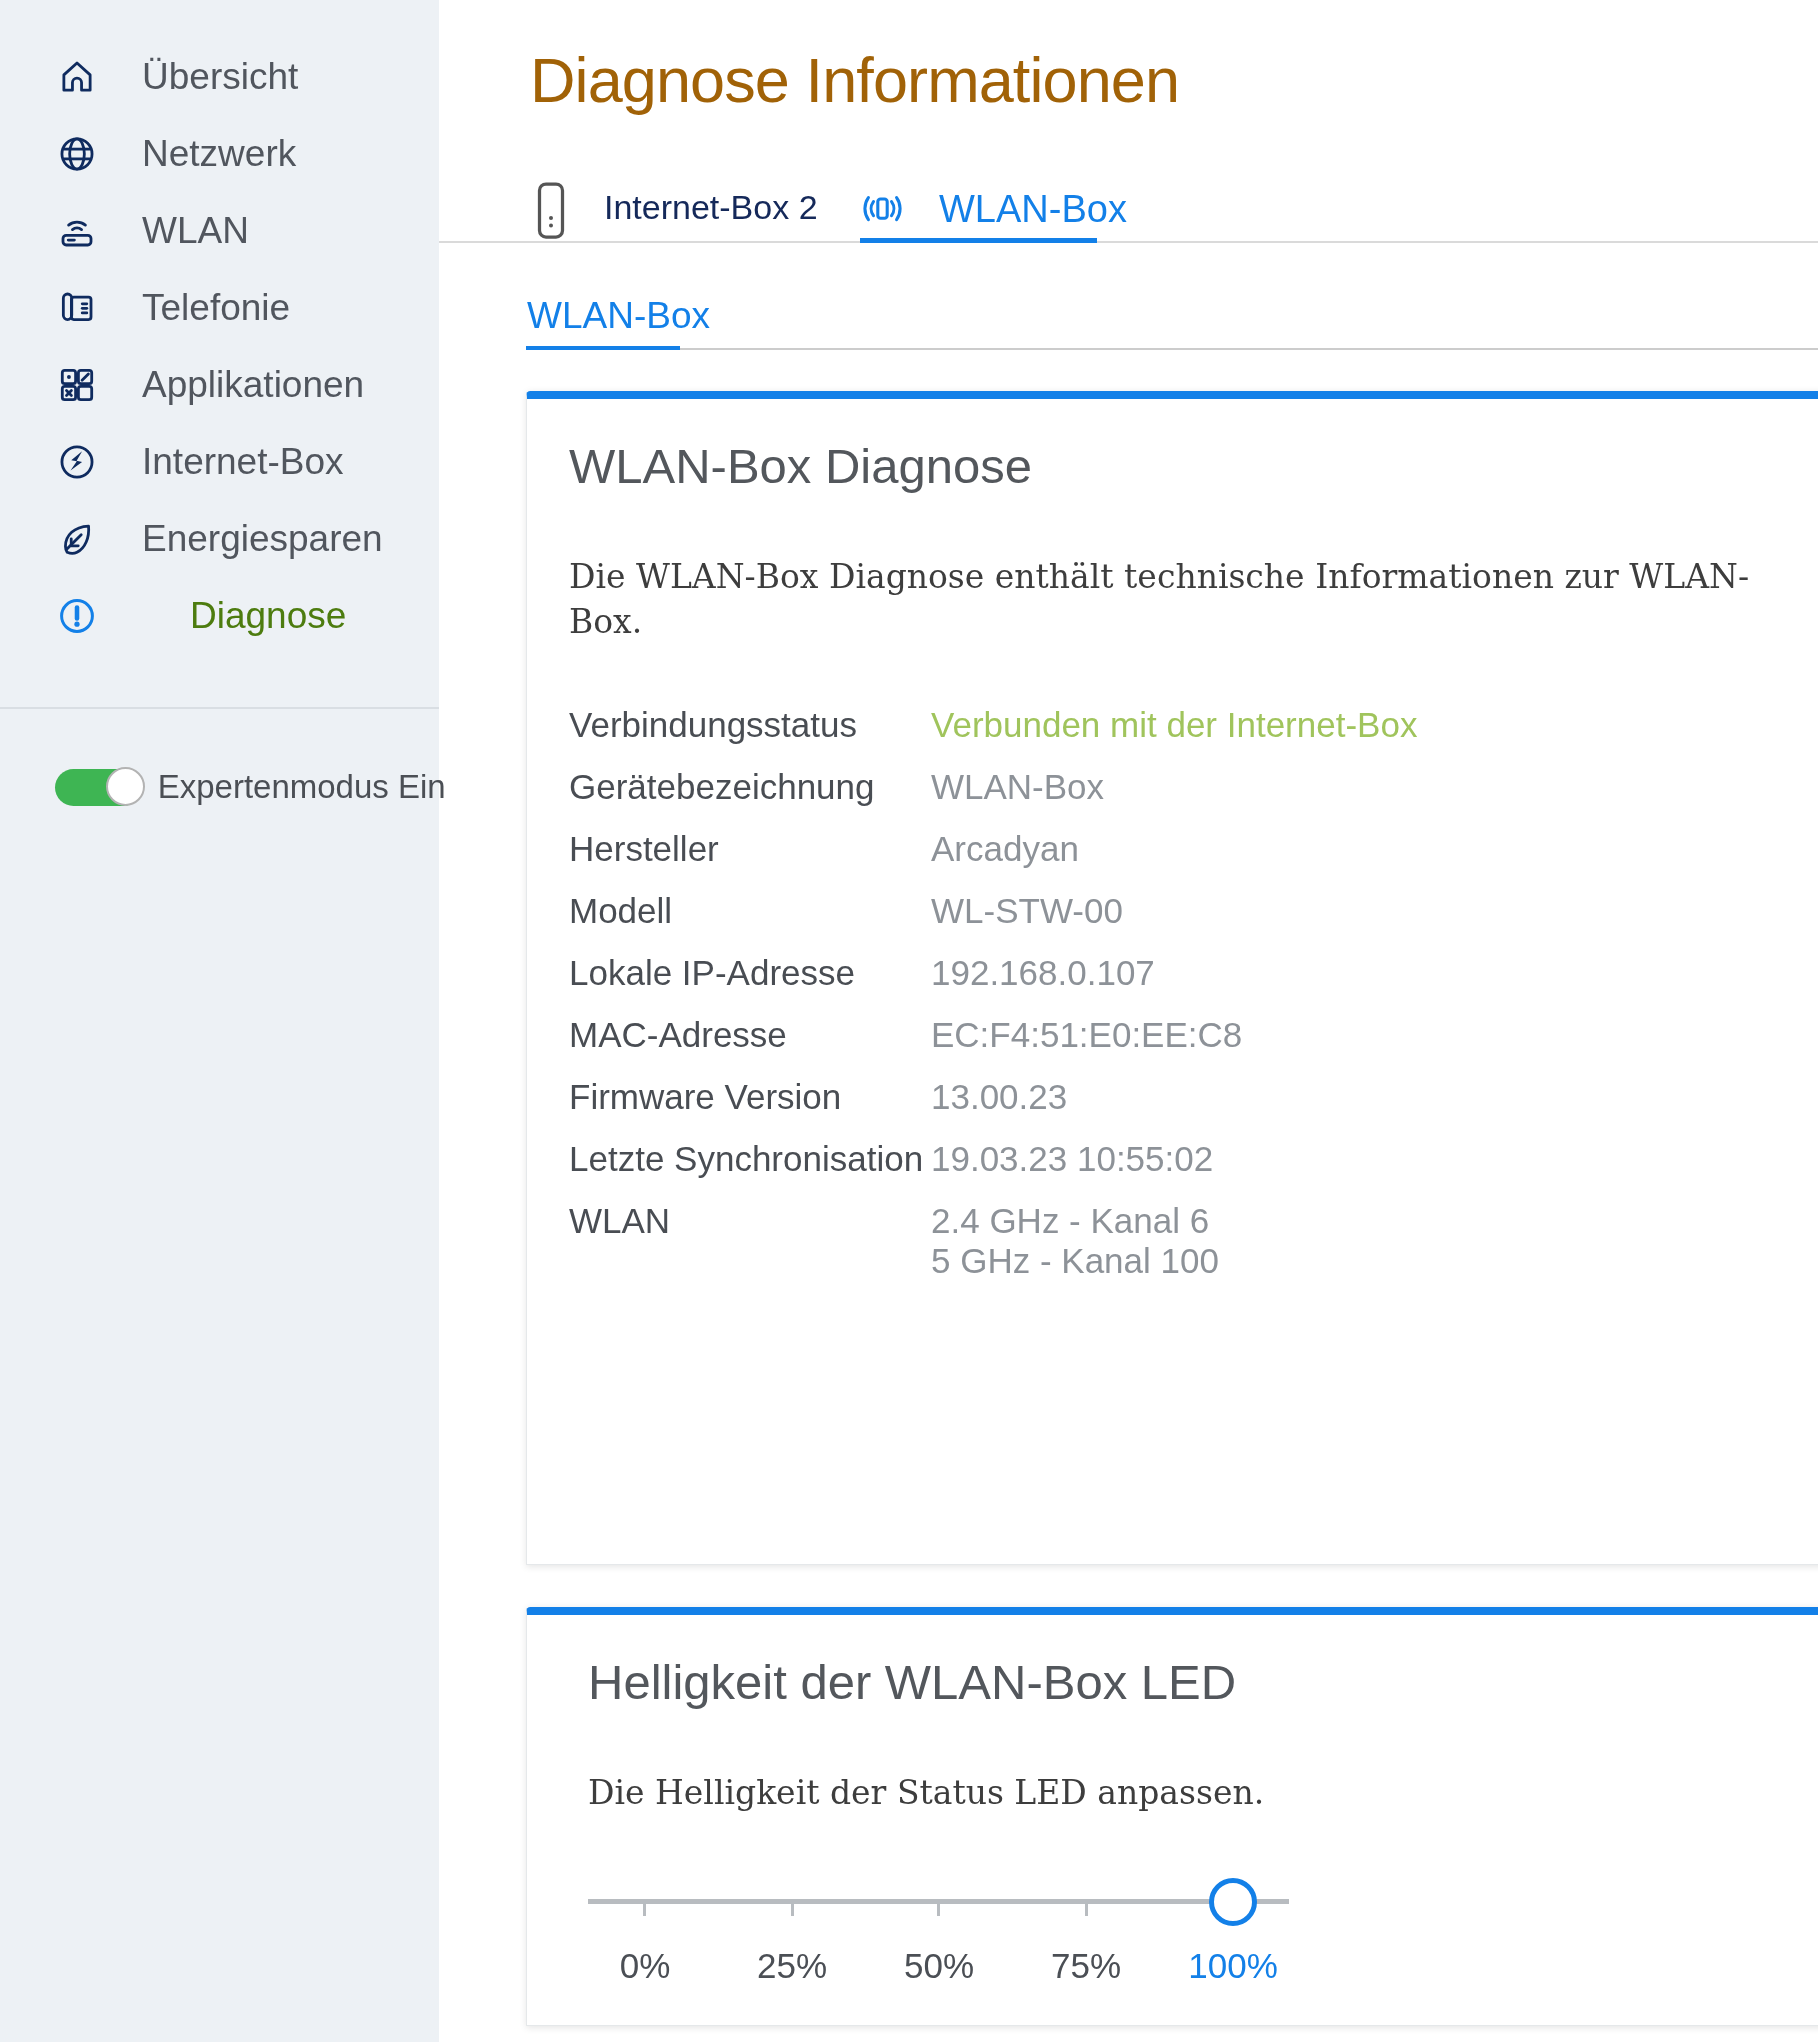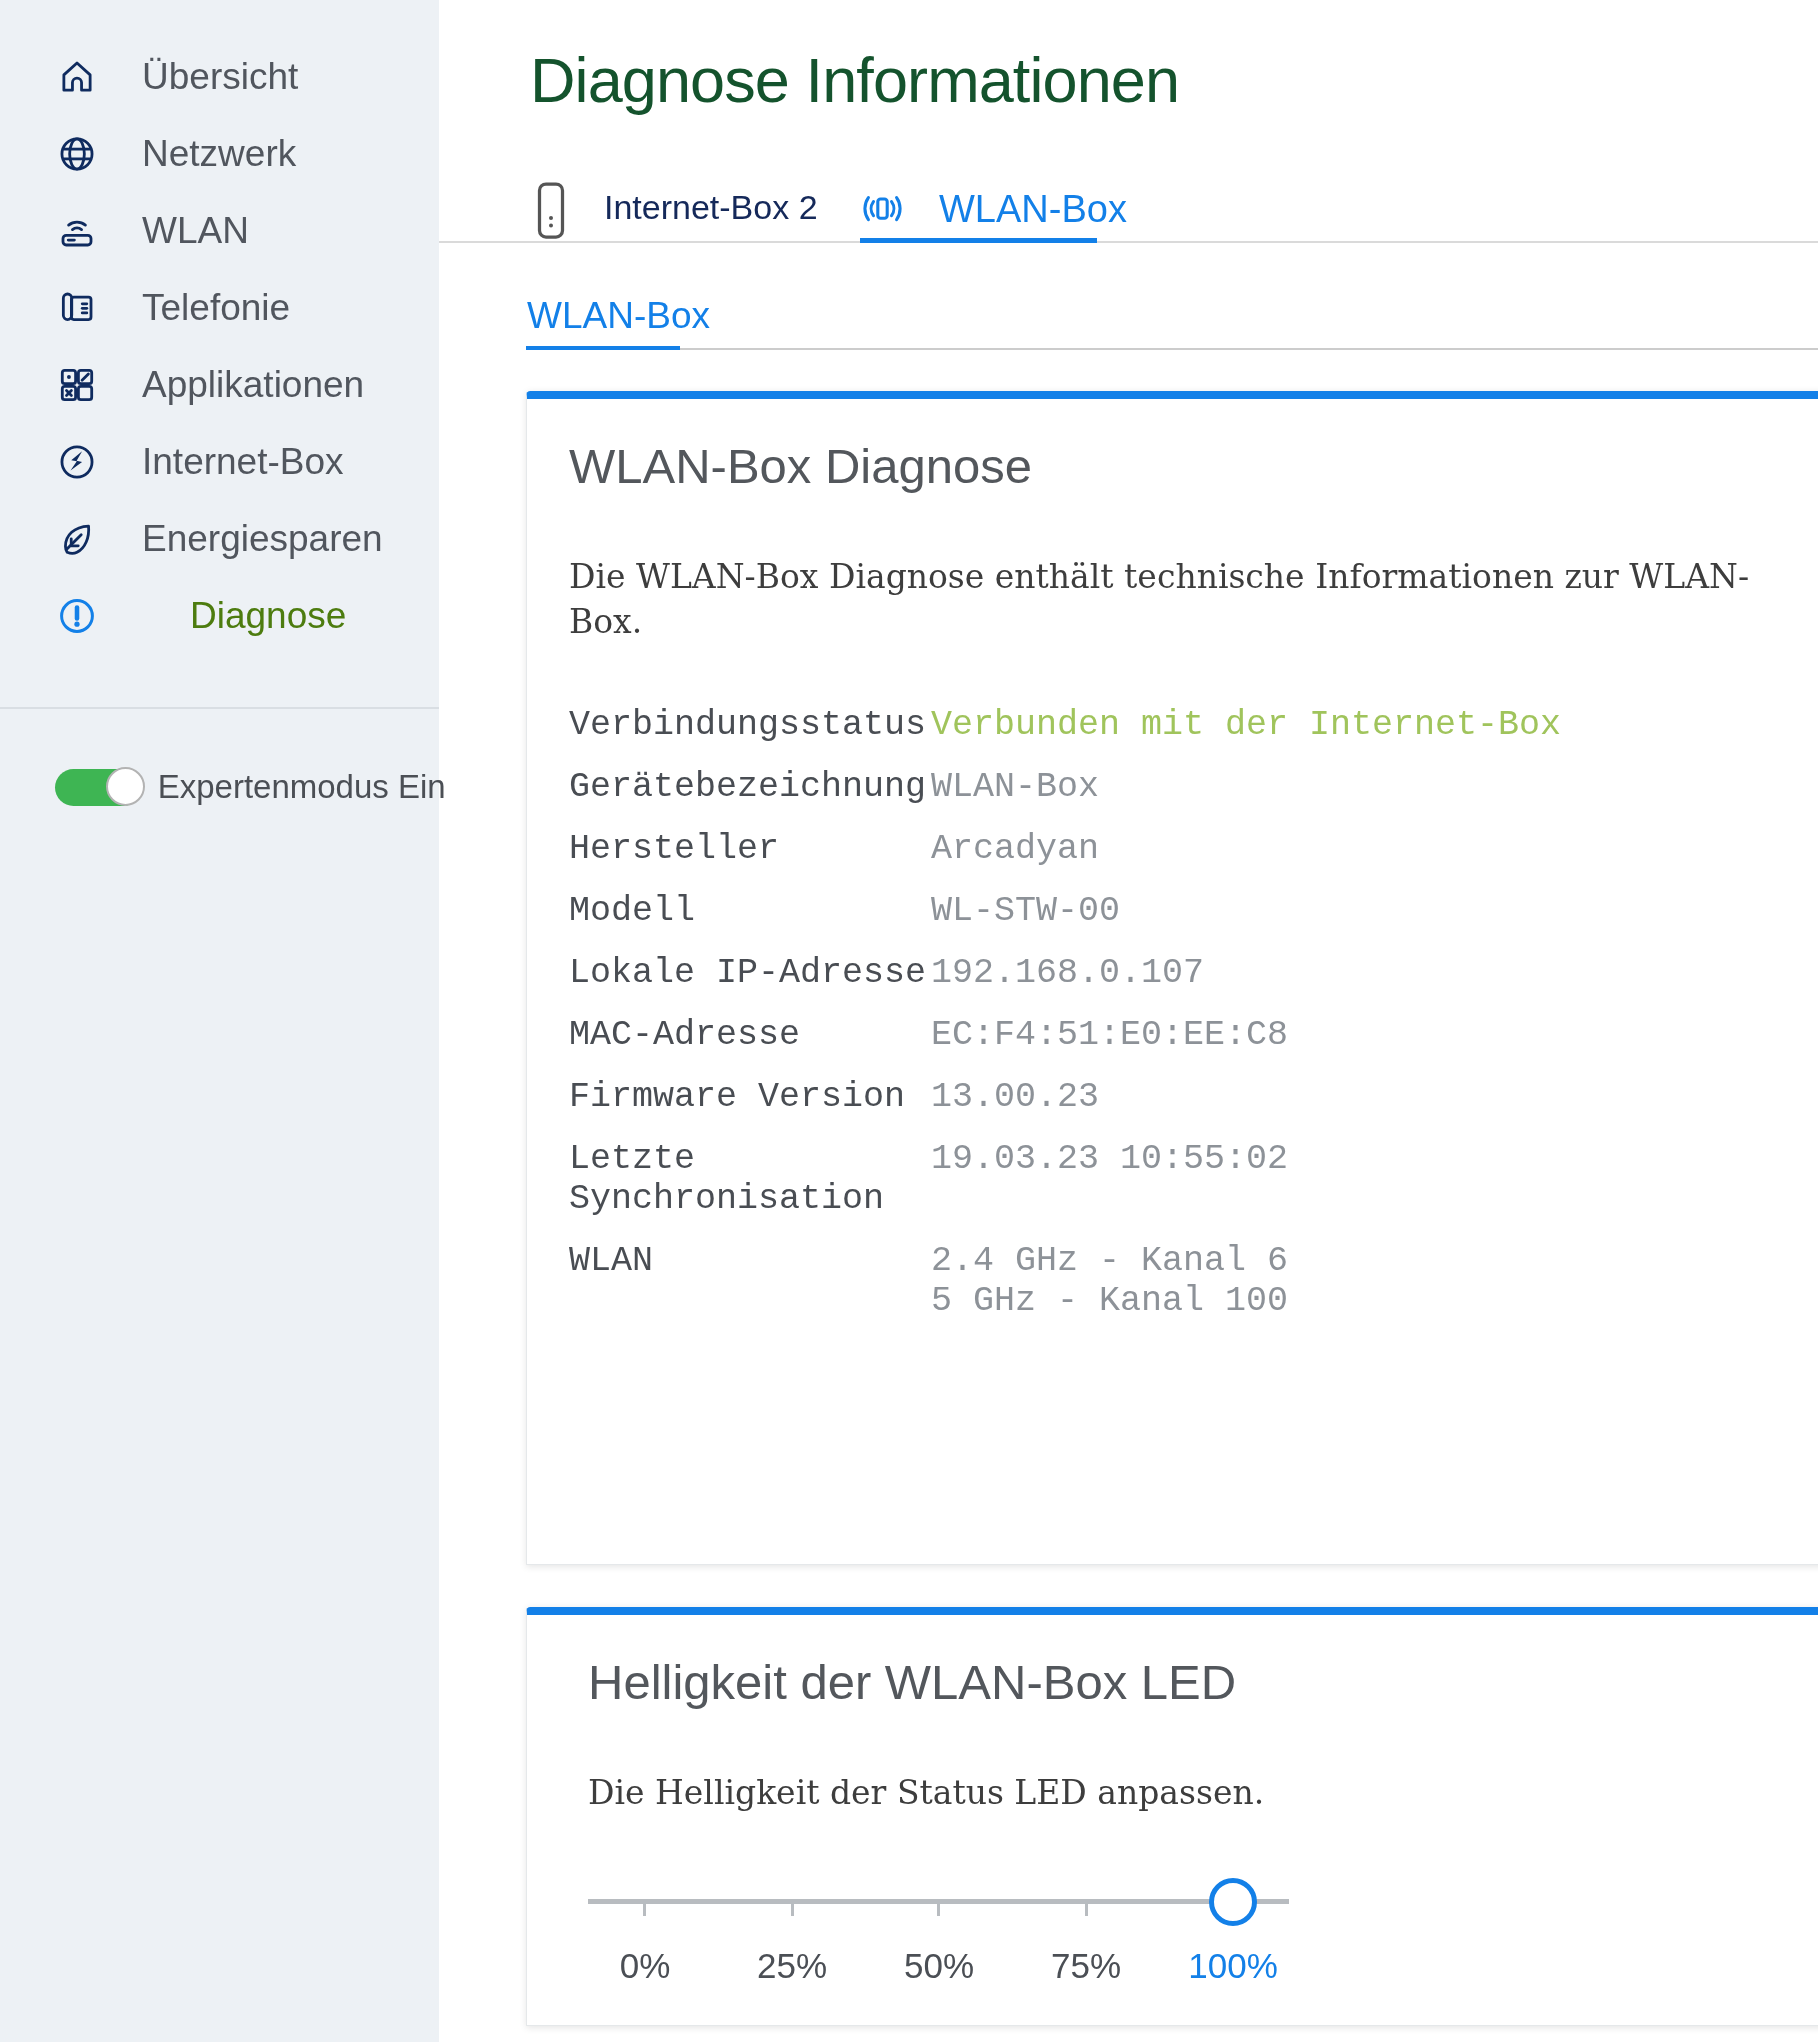--- a/index.html
+++ b/index.html
@@ -18,21 +18,21 @@
   .nav-item.active .nav-icon{color:#1380e8;}
   .nav-item.active .nav-label{color:#4d7c0f;margin-left:48px;}
   .sidebar-divider{position:absolute;top:707px;left:0;width:439px;height:1.7px;background:#d9dee3;}
   .toggle-row{position:absolute;top:768px;left:55px;display:flex;align-items:center;}
   .toggle{width:87px;height:37px;border-radius:19px;background:#3eb553;position:relative;flex-shrink:0;}
   .toggle-knob{position:absolute;right:-2.6px;top:-1.7px;width:35px;height:35px;border-radius:50%;
     background:#fff;border:2.6px solid #b3b3b3;box-sizing:content-box;}
   .toggle-label{margin-left:15.7px;font-size:33px;color:#4b4f55;white-space:nowrap;}
   
   .page-title{position:absolute;left:530px;top:44px;font-size:63px;font-weight:300;
-    color:#14532d;letter-spacing:-0.9px;}
+    color:#a16207;letter-spacing:-0.9px;}
   .tab-sep{position:absolute;left:439px;top:241px;width:1379px;height:1.7px;background:#dadada;}
   .tab-underline{position:absolute;left:860px;top:238px;width:237px;height:5.2px;background:#1380e8;}
   .tab{position:absolute;cursor:pointer;}
   .tab-icon-1{left:536px;top:180px;width:30px;height:61px;}
   .tab-label-1{left:604px;top:188px;font-size:34px;font-weight:500;color:#15295a;}
   .tab-icon-2{left:859px;top:184px;width:47px;height:51px;}
   .tab-label-2{left:939px;top:188px;font-size:38px;font-weight:500;color:#1380e8;}
   .subtab-label{position:absolute;left:527px;top:295px;font-size:37px;font-weight:500;color:#1380e8;cursor:pointer;}
   .subtab-underline{position:absolute;left:526px;top:346px;width:154px;height:4.4px;background:#1380e8;}
   .subtab-sep{position:absolute;left:680px;top:348px;width:1139px;height:1.7px;background:#cccccc;}
@@ -40,21 +40,21 @@
   .card{position:absolute;left:526px;width:1301px;background:#fff;box-sizing:border-box;
     border:0.9px solid #e5e8ea;border-top:8.7px solid #1380e8;border-radius:4.4px 4.4px 0 0;
     box-shadow:0 1.7px 7px rgba(0,0,0,.10);}
   .card1{top:391px;height:1174px;}
   .card2{top:1607px;height:419px;padding-left:19px;}
   .card-inner{padding:38px 42px 0 42px;}
   .card-heading{font-size:49px;font-weight:300;color:#53575c;line-height:59px;}
   .card-desc{font-family:"DejaVu Serif","Liberation Serif",serif;font-size:33px;color:#3d3d3d;
     line-height:45px;margin-top:58px;}
   .kv-table{margin-top:61px;}
-  .kv-row{display:flex;margin-bottom:22px;font-size:35px;line-height:40px;font-family:Liberation Mono, monospace;}
+  .kv-row{display:flex;margin-bottom:22px;font-size:35px;line-height:40px;}
   .kv-label{width:362px;flex-shrink:0;color:#494d53;}
   .kv-value{color:#8d9298;}
   .kv-value.green{color:#a0c45c;}
   .signal-line{display:flex;align-items:center;}
   .signal-icon{width:42px;height:31px;margin:0 10.5px 0 12.2px;}
   .btn-primary{display:block;margin-top:23px;width:279px;height:81px;background:#0f80e8;
     color:#fff;font-size:38px;font-family:"Liberation Sans",sans-serif;border:none;border-radius:7px;cursor:pointer;}
   
   .slider{position:relative;margin-top:84px;width:701px;height:105px;}
   .slider-track{position:absolute;left:0;top:0;width:701px;height:5.2px;background:#b8bcc0;cursor:pointer;}

